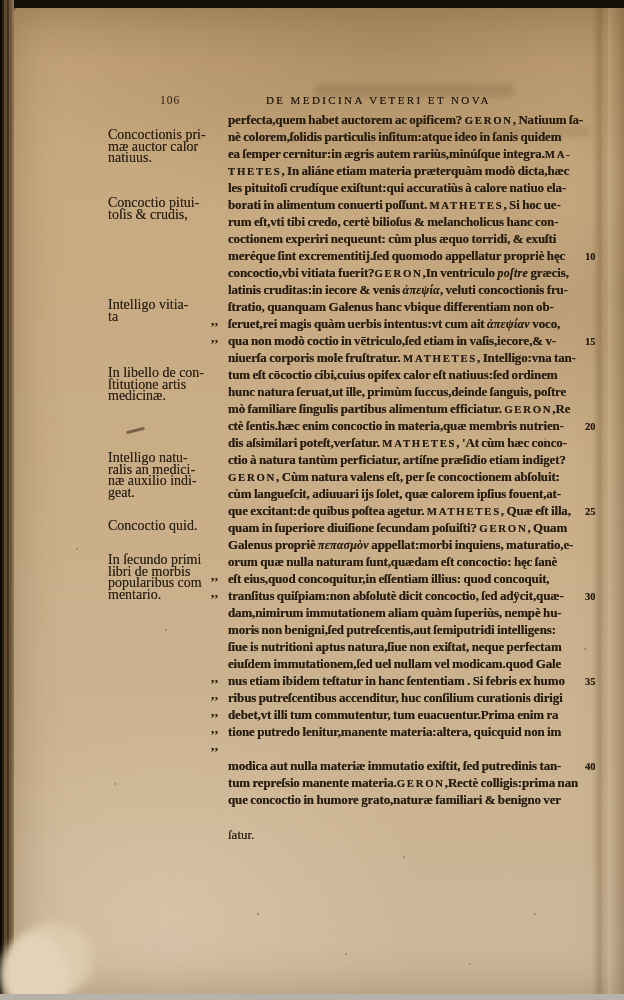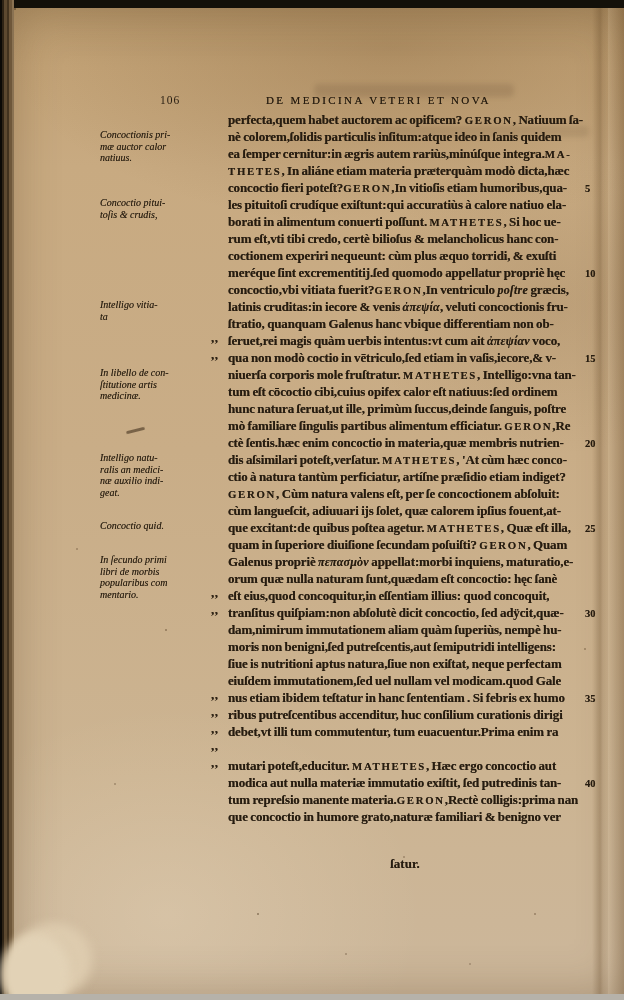--- a/index.html
+++ b/index.html
@@ -55,25 +55,25 @@
   
   .text-block{position:absolute;left:214px;top:103px;width:354px;}
   .line{position:relative;height:17px;line-height:17px;font-size:13px;white-space:nowrap;
         letter-spacing:-.15px;word-spacing:-.6px;text-shadow:0 0 .5px rgba(38,28,16,.65);font-weight:bold;}
   .qmark{position:absolute;left:-17px;top:-3px;font-size:13px;letter-spacing:.5px;color:#2c2114;}
   .lineno{position:absolute;left:357px;top:1px;font-size:10.5px;letter-spacing:0;}
   .sc{font-size:10.8px;letter-spacing:1.7px;}
   .greek{font-style:italic;font-size:12px;letter-spacing:.2px;}
   
   .margin-notes{position:absolute;left:86px;top:103px;width:112px;}
-  .note{position:absolute;left:0;width:110px;font-style:italic;font-size:10px;line-height:11.6px;
+  .note{position:absolute;left:8px;width:110px;font-size:14px;line-height:11.6px;
         white-space:pre-line;color:#2b2012;text-shadow:0 0 .4px rgba(38,28,16,.6);}
   
-  .catchword{position:absolute;top:744px;left:0;width:354px;text-align:center;height:17px;line-height:17px;
-             font-size:13px;text-shadow:0 0 .5px rgba(38,28,16,.65);font-weight:bold;}
+  .catchword{position:absolute;top:715px;left:0;width:354px;text-align:left;height:17px;line-height:17px;
+             font-size:13px;text-shadow:0 0 .5px rgba(38,28,16,.65);}
 </style>
 </head>
 <body>
 
 <div class="scan">
   <div class="spine"></div>
   <div class="page">
     <div class="ghost"></div>
     <div class="ghost2"></div>
     <div class="speck"></div>
@@ -102,21 +102,20 @@
 libri de morbis
 popularibus com
 mentario.</div>
       </div>
 
     <div class="text-block">
       <div class="line"><span>perfecta,quem habet auctorem ac opificem? <span class="sc">GERON</span>, Natiuum ſa-</span></div>
         <div class="line"><span>nè colorem,ſolidis particulis inſitum:atque ideo in ſanis quidem</span></div>
         <div class="line"><span>ea ſemper cernitur:in ægris autem rariùs,minúſque integra.<span class="sc">MA-</span></span></div>
         <div class="line"><span><span class="sc">THETES</span>, In aliáne etiam materia præterquàm modò dicta,hæc</span></div>
-        <div class="line"><span>concoctio fieri poteſt?<span class="sc">GERON</span>,In vitioſis etiam humoribus,qua-</span><span class="lineno">5</span></div>
         <div class="line"><span>les pituitoſi crudíque exiſtunt:qui accuratiùs à calore natiuo ela-</span></div>
         <div class="line"><span>borati in alimentum conuerti poſſunt. <span class="sc">MATHETES</span>, Si hoc ue-</span></div>
         <div class="line"><span>rum eſt,vti tibi credo, certè bilioſus &amp; melancholicus hanc con-</span></div>
         <div class="line"><span>coctionem experiri nequeunt: cùm plus æquo torridi, &amp; exuſti</span></div>
         <div class="line"><span>meréque ſint excrementitij.ſed quomodo appellatur propriè hęc</span><span class="lineno">10</span></div>
         <div class="line"><span>concoctio,vbi vitiata fuerit?<span class="sc">GERON</span>,In ventriculo <span class="greek">poſtre</span> græcis,</span></div>
         <div class="line"><span>latinis cruditas:in iecore &amp; venis <span class="greek">ἀπεψία</span>, veluti concoctionis fru-</span></div>
         <div class="line"><span>ſtratio, quanquam Galenus hanc vbique differentiam non ob-</span></div>
         <div class="line"><span class="qmark">,,</span><span>ſeruet,rei magis quàm uerbis intentus:vt cum ait <span class="greek">ἀπεψίαν</span> voco,</span></div>
         <div class="line"><span class="qmark">,,</span><span>qua non modò coctio in vētriculo,ſed etiam in vaſis,iecore,&amp; v-</span><span class="lineno">15</span></div>
@@ -135,22 +134,22 @@
         <div class="line"><span>orum quæ nulla naturam ſunt,quædam eſt concoctio: hęc ſanè</span></div>
         <div class="line"><span class="qmark">,,</span><span>eſt eius,quod concoquitur,in eſſentiam illius: quod concoquit,</span></div>
         <div class="line"><span class="qmark">,,</span><span>tranſitus quiſpiam:non abſolutè dicit concoctio, ſed adÿcit,quæ-</span><span class="lineno">30</span></div>
         <div class="line"><span>dam,nimirum immutationem aliam quàm ſuperiùs, nempè hu-</span></div>
         <div class="line"><span>moris non benigni,ſed putreſcentis,aut ſemiputridi intelligens:</span></div>
         <div class="line"><span>ſiue is nutritioni aptus natura,ſiue non exiſtat, neque perfectam</span></div>
         <div class="line"><span>eiuſdem immutationem,ſed uel nullam vel modicam.quod Gale</span></div>
         <div class="line"><span class="qmark">,,</span><span>nus etiam ibidem teſtatur in hanc ſententiam . Si febris ex humo</span><span class="lineno">35</span></div>
         <div class="line"><span class="qmark">,,</span><span>ribus putreſcentibus accenditur, huc conſilium curationis dirigi</span></div>
         <div class="line"><span class="qmark">,,</span><span>debet,vt illi tum commutentur, tum euacuentur.Prima enim ra</span></div>
+        <div class="line"><span class="qmark">,,</span><span>tione putredo lenitur,manente materia:altera, quicquid non im</span></div>
         <div class="line"><span class="qmark">,,</span></div>
-        <div class="line"><span class="qmark">,,</span><span>mutari poteſt,educitur. <span class="sc">MATHETES</span>, Hæc ergo concoctio aut</span></div>
         <div class="line"><span>modica aut nulla materiæ immutatio exiſtit, ſed putredinis tan-</span><span class="lineno">40</span></div>
         <div class="line"><span>tum repreſsio manente materia.<span class="sc">GERON</span>,Rectè colligis:prima nan</span></div>
         <div class="line"><span>que concoctio in humore grato,naturæ familiari &amp; benigno ver</span></div>
         <div class="catchword">ſatur.</div>
     </div>
 
     <div class="crease"></div>
     <div class="right-edge"></div>
     <div class="blob"></div>
     <div class="blob2"></div>

